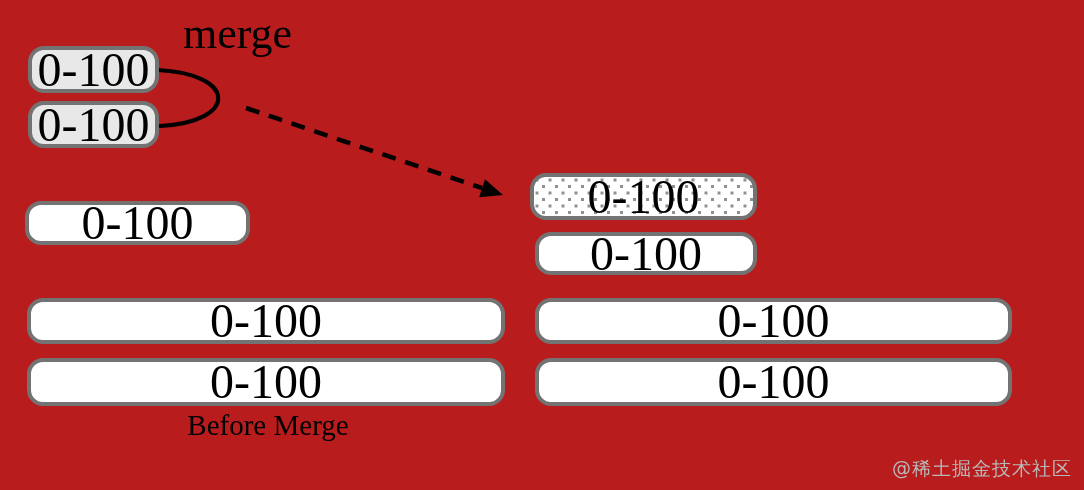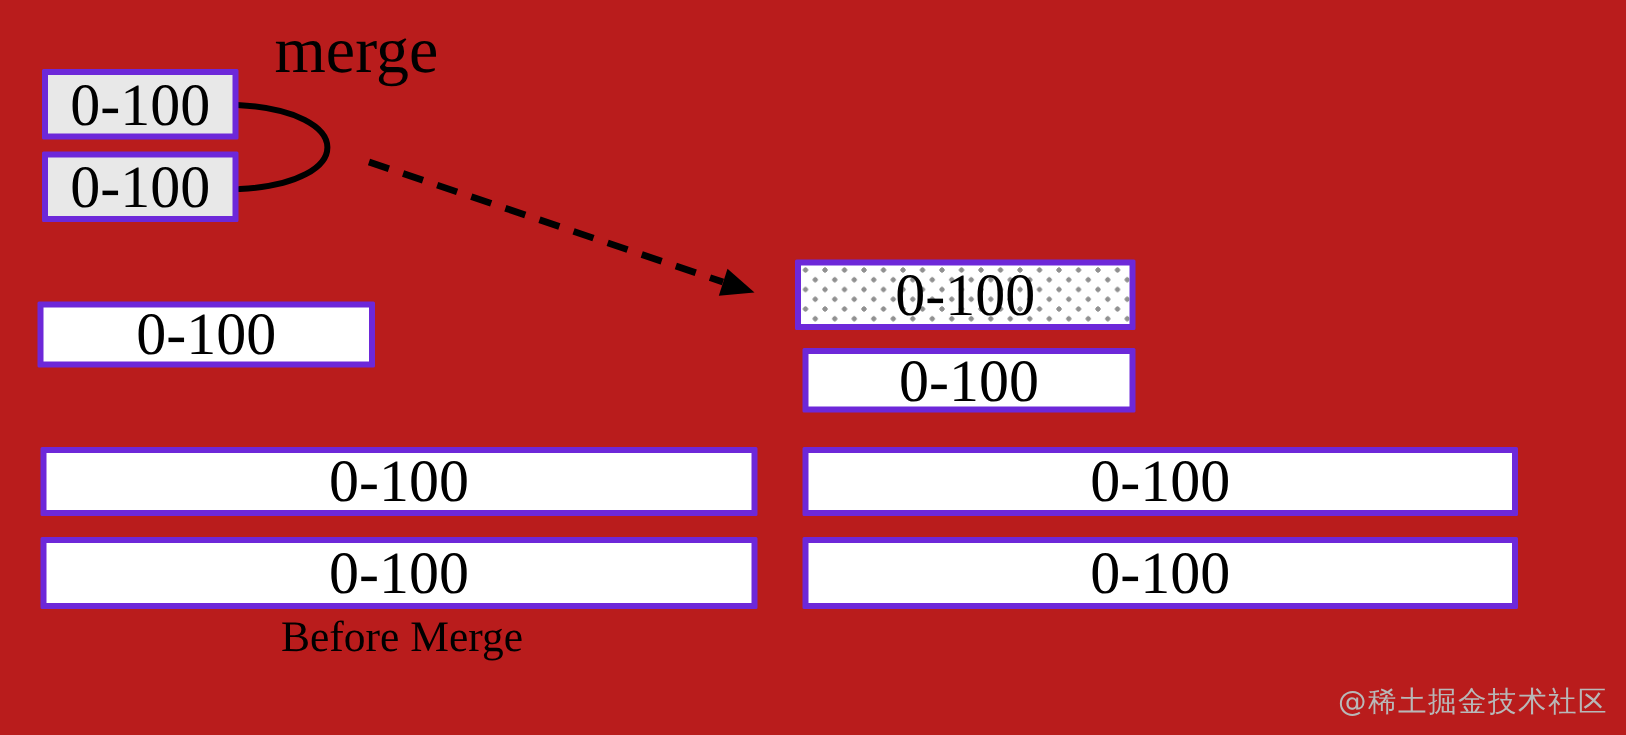--- a/index.html
+++ b/index.html
@@ -20,27 +20,27 @@
     position: absolute;
     left: 0;
     top: 0;
     width: 1084px;
     height: 490px;
     pointer-events: none;
   }
   .box {
     position: absolute;
     box-sizing: border-box;
-    border: 4px solid #6d28d9;
-    border-radius: 1px;
+    border: 4px solid #737373;
+    border-radius: 16px;
     background: #ffffff;
     display: flex;
     align-items: center;
     justify-content: center;
-    font-size: 40px;
+    font-size: 48px;
     line-height: 1;
     white-space: nowrap;
   }
   .box.gray {
     background: #e8e8e8;
   }
   .box.stipple {
     background-color: #ffffff;
     background-image:
       radial-gradient(circle, #909090 1.6px, transparent 1.8px),

